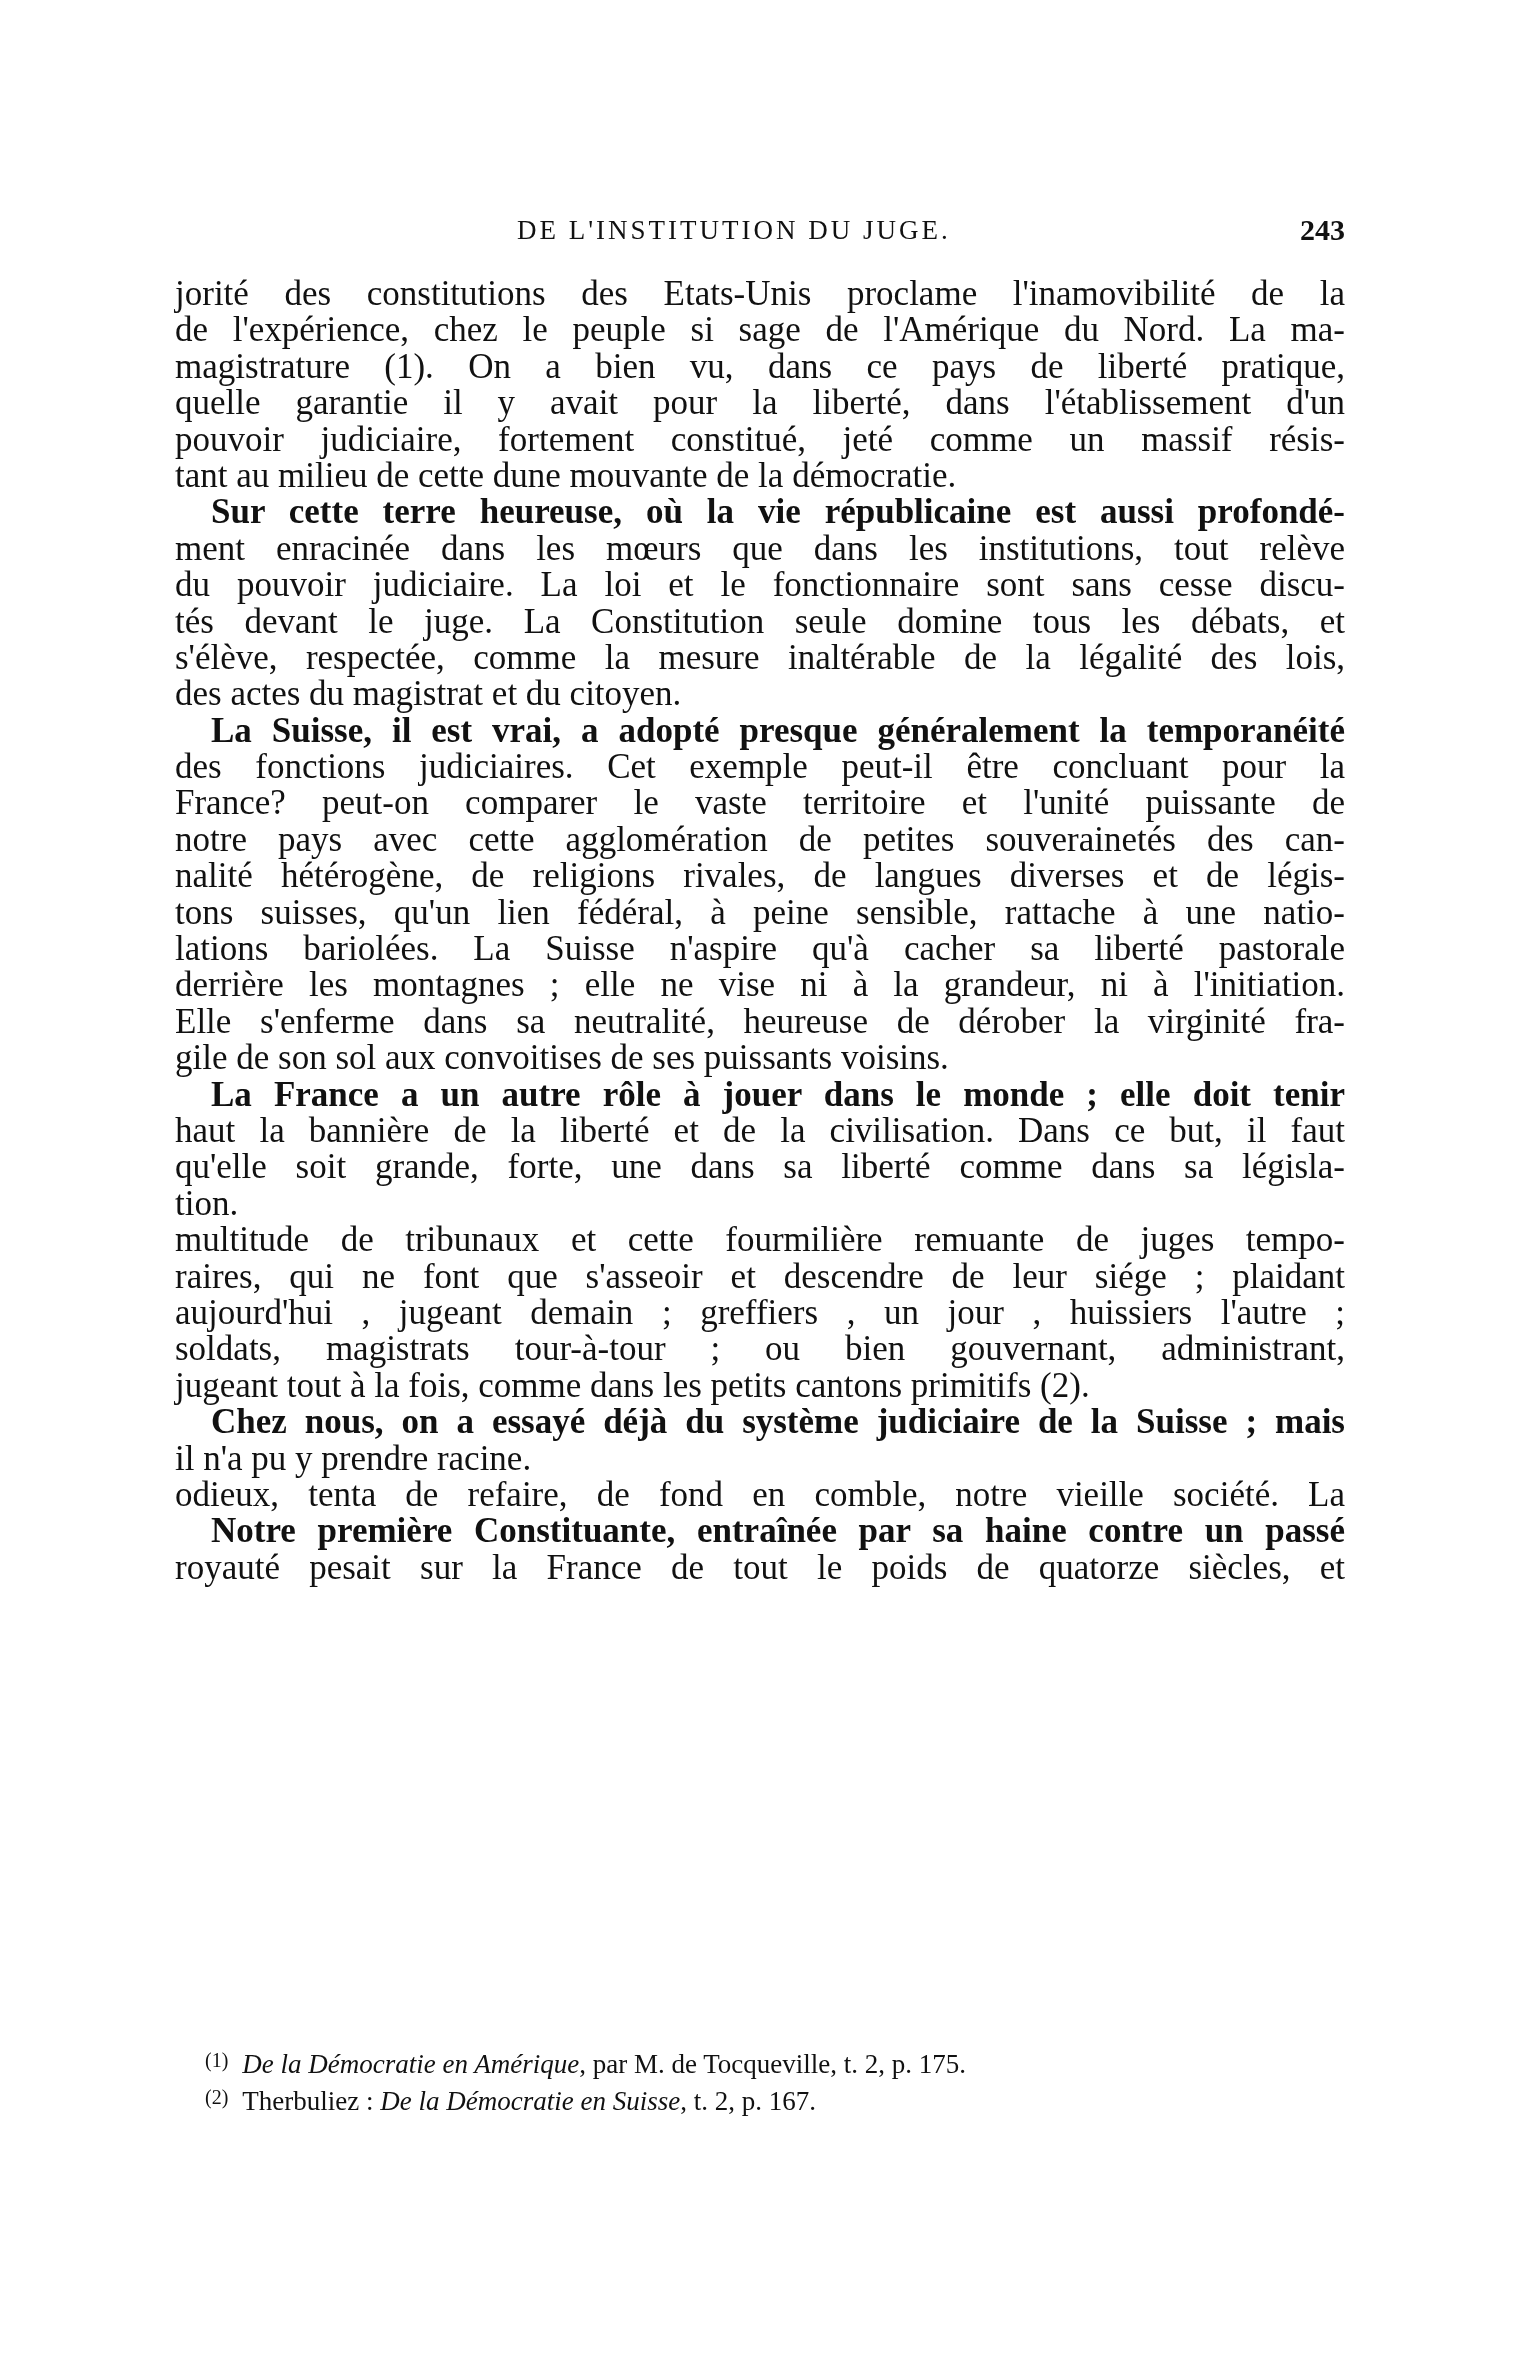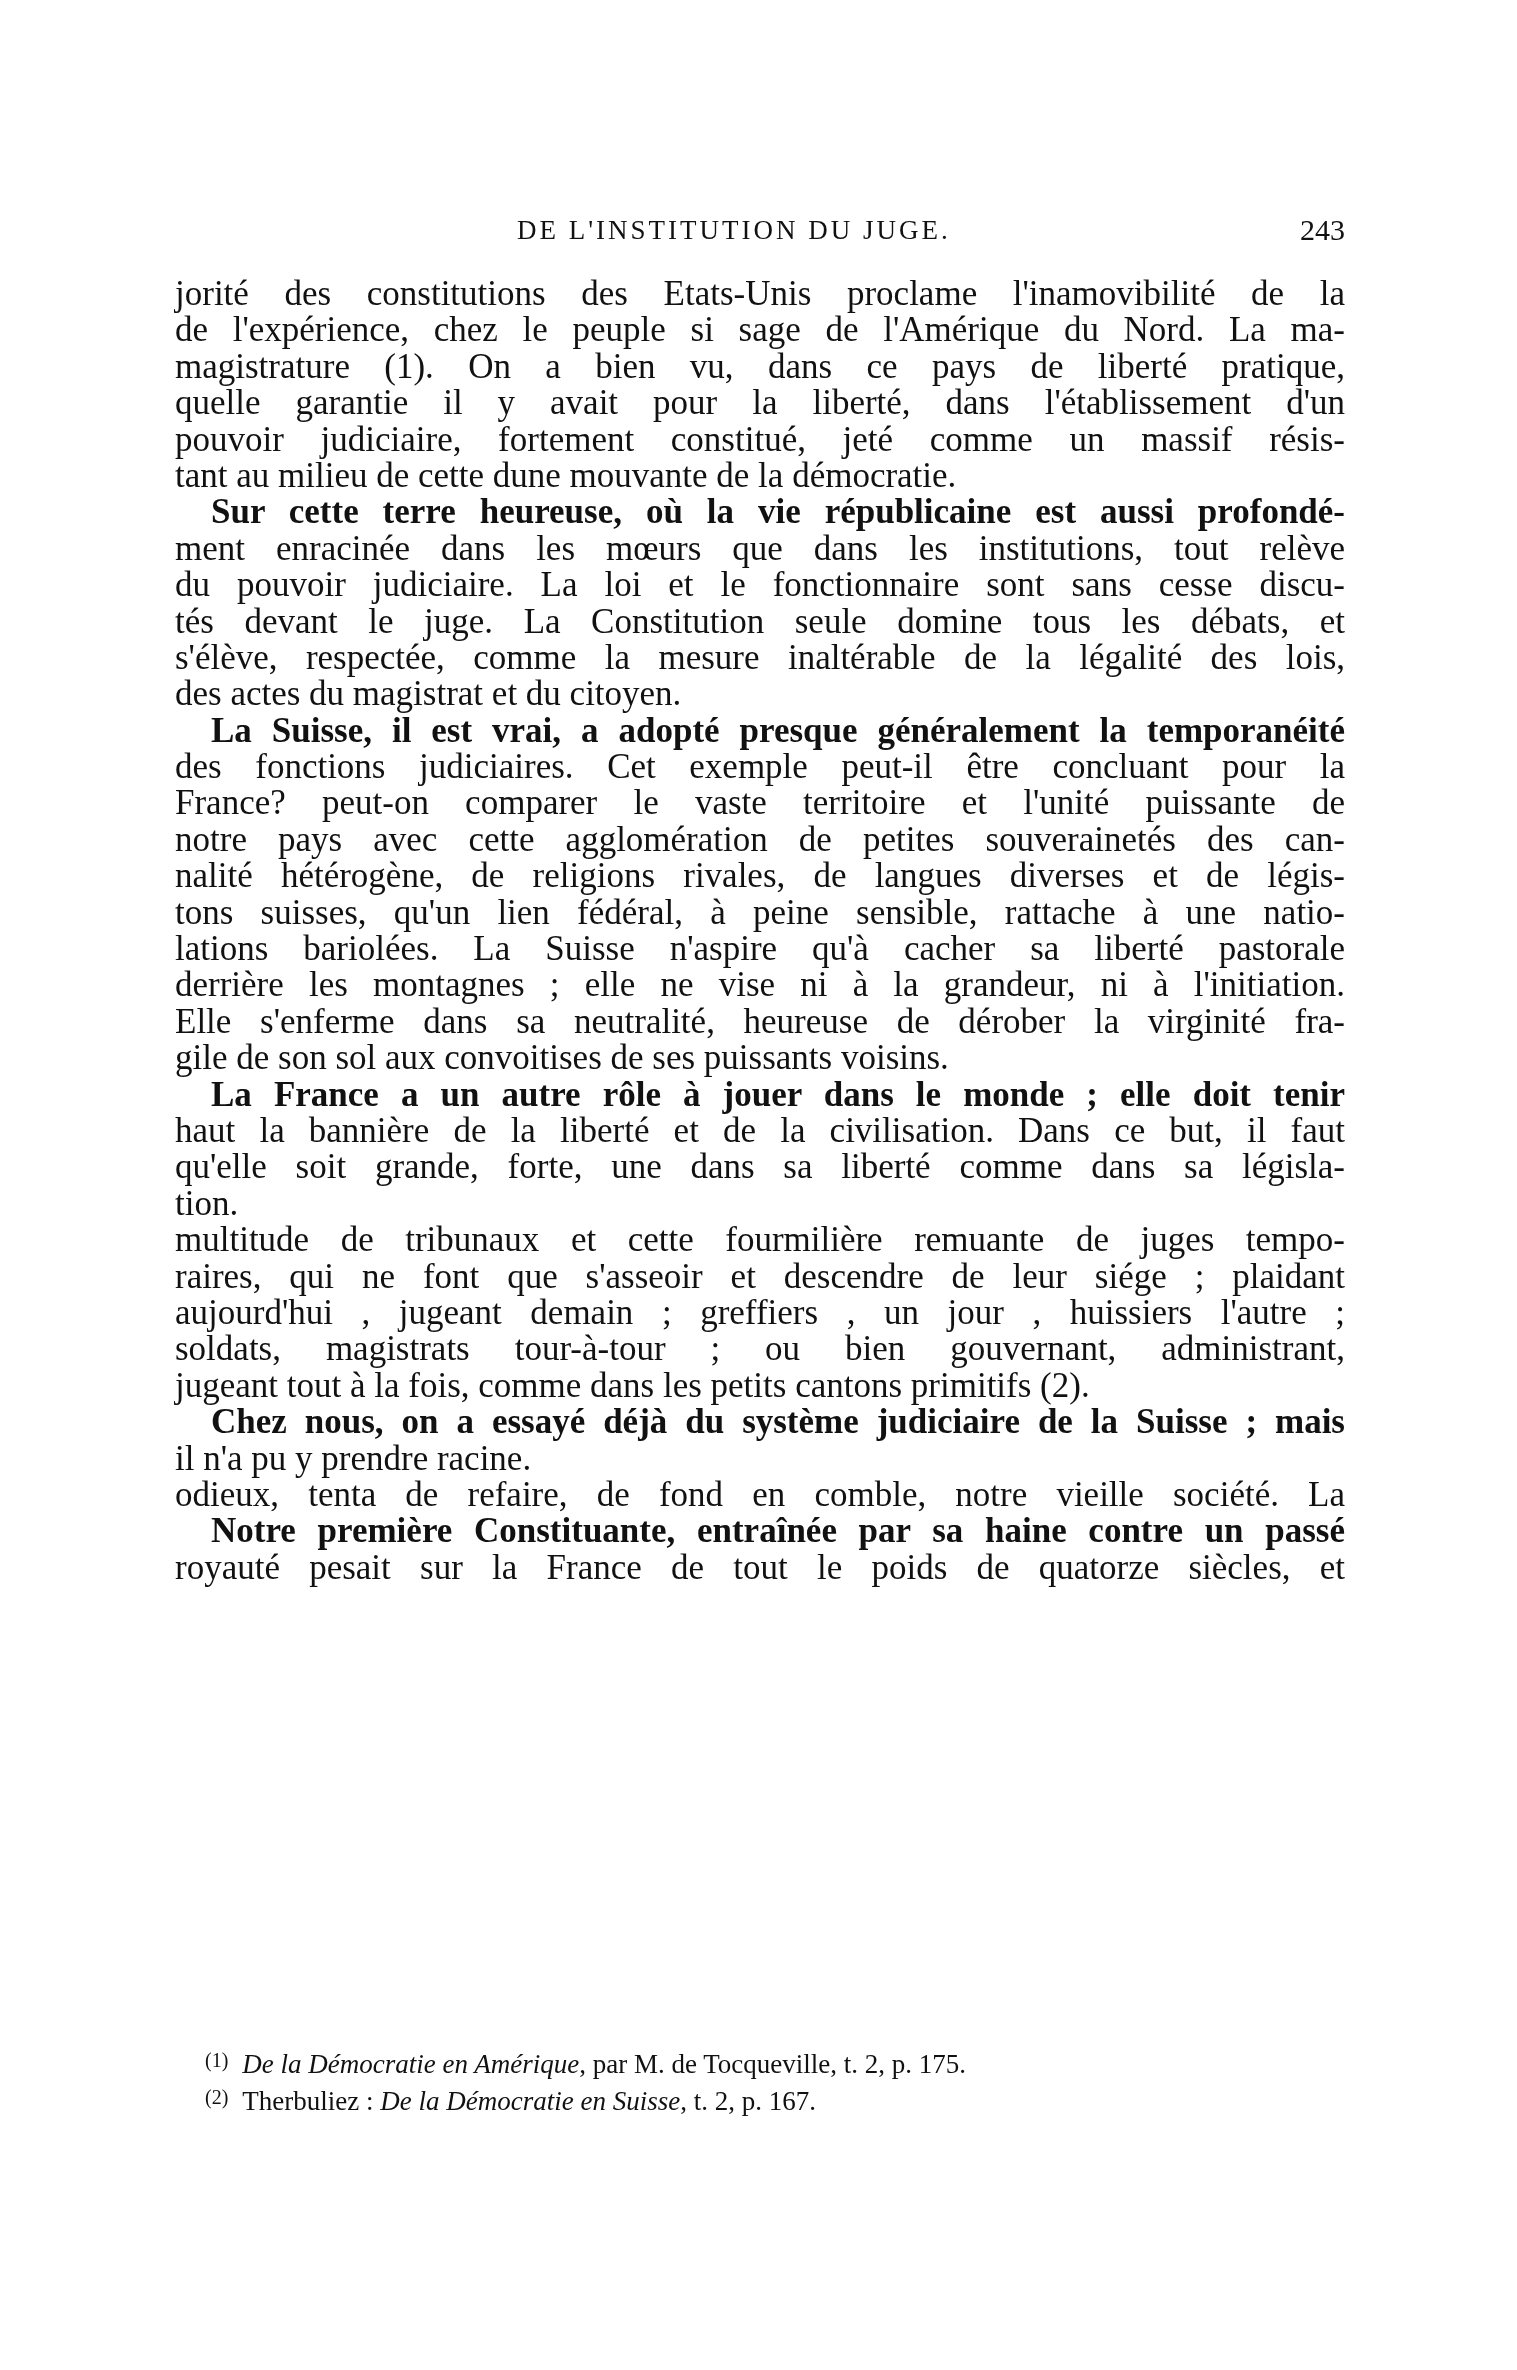--- a/index.html
+++ b/index.html
@@ -12,21 +12,21 @@
   .running-head {
     position: absolute; left: 175px; top: 205px; width: 1170px; height: 34px;
   }
   .running-title {
     position: absolute; left: 342px; top: 0;
     font-size: 27px; letter-spacing: 3px; line-height: 34px;
     transform: scaleY(1.05);
   }
   .page-number {
     position: absolute; right: 0; top: 0;
-    font-size: 30px; line-height: 34px; font-weight: normal;
+    font-size: 30px; line-height: 34px; font-weight: bold;
   }
   .body-text {
     position: absolute; left: 175px; top: 268px; width: 1170px;
   }
   .line {
     display: block; height: 36.4px; line-height: 36.4px;
     font-size: 35px; white-space: nowrap;
     text-align: justify; text-align-last: justify;
     transform-origin: left center;
   }

